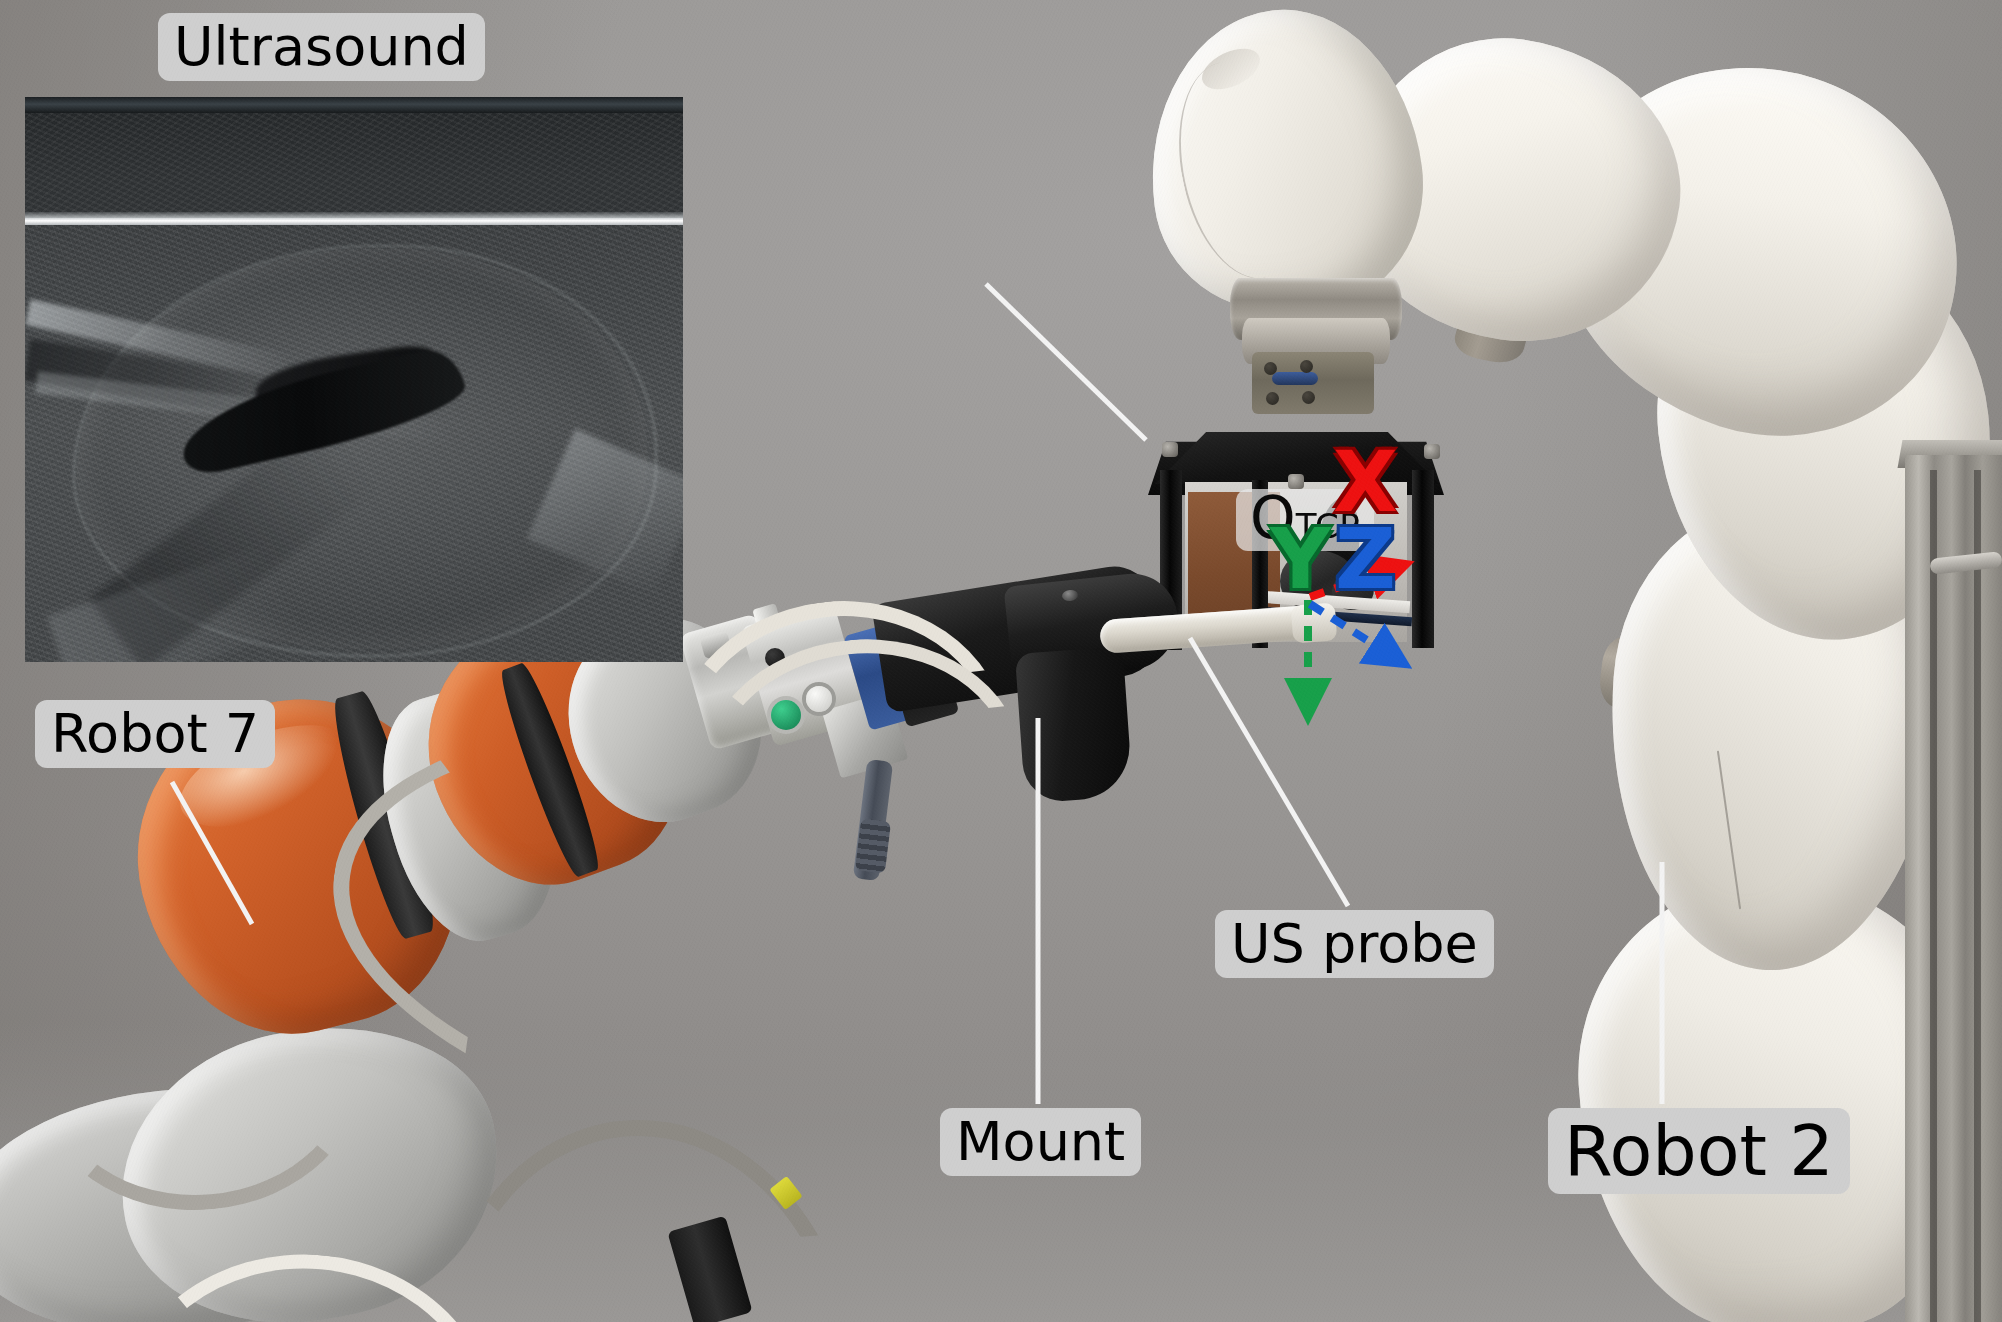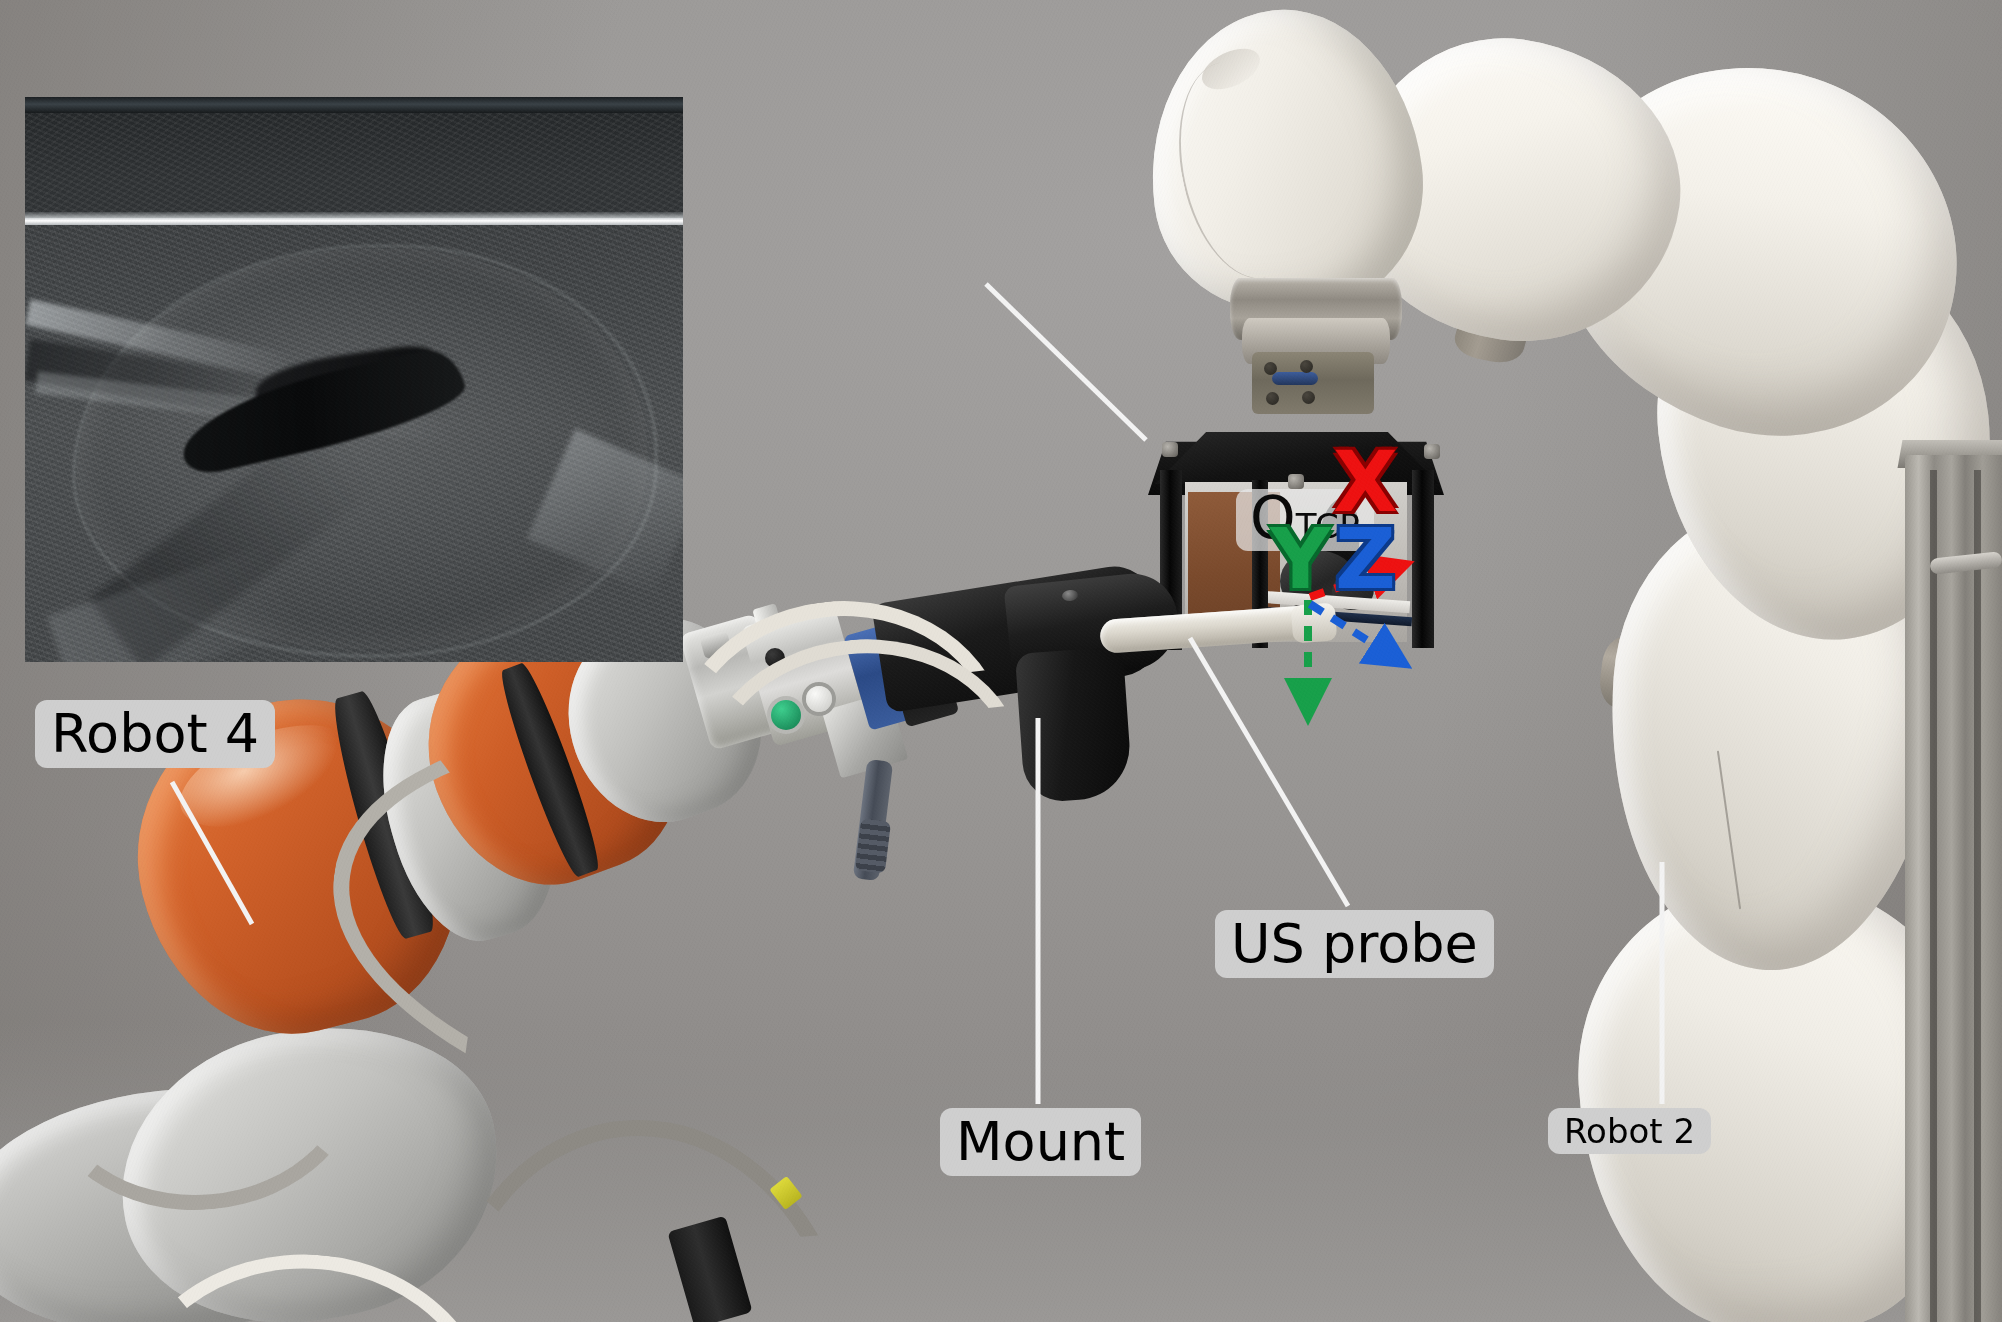--- a/index.html
+++ b/index.html
@@ -489,24 +489,25 @@
   <div class="axl z">Z</div>
 
   <svg style="position:absolute;inset:0;width:2002px;height:1322px;pointer-events:none">
     <line x1="986" y1="284" x2="1146" y2="440" stroke="#f3f3f3" stroke-width="5"></line>
     <line x1="172" y1="782" x2="252" y2="924" stroke="#f3f3f3" stroke-width="5"></line>
     <line x1="1190" y1="638" x2="1348" y2="906" stroke="#f3f3f3" stroke-width="5"></line>
     <line x1="1038" y1="718" x2="1038" y2="1104" stroke="#f3f3f3" stroke-width="5"></line>
     <line x1="1662" y1="862" x2="1662" y2="1104" stroke="#f3f3f3" stroke-width="5"></line>
   </svg>
 
-
-
-  <div class="label" style="left:35px;top:700px;font-size:54px;">Robot 4</div>
+  <div class="label" style="left:158px;top:13px;font-size:54px;">Ultrasound</div>
+
+
+  <div class="label" style="left:35px;top:700px;font-size:54px;">Robot 7</div>
 
   <div class="label" style="left:940px;top:1108px;font-size:54px;">Mount</div>
 
   <div class="label" style="left:1215px;top:910px;font-size:54px;">US probe</div>
 
-  <div class="label" style="left:1548px;top:1108px;font-size:34px;text-align:center;">Robot 2</div>
+  <div class="label" style="left:1548px;top:1108px;font-size:70px;text-align:center;">Robot 2</div>
 
   <div class="grain"></div>
 </div>
 
 </body></html>

